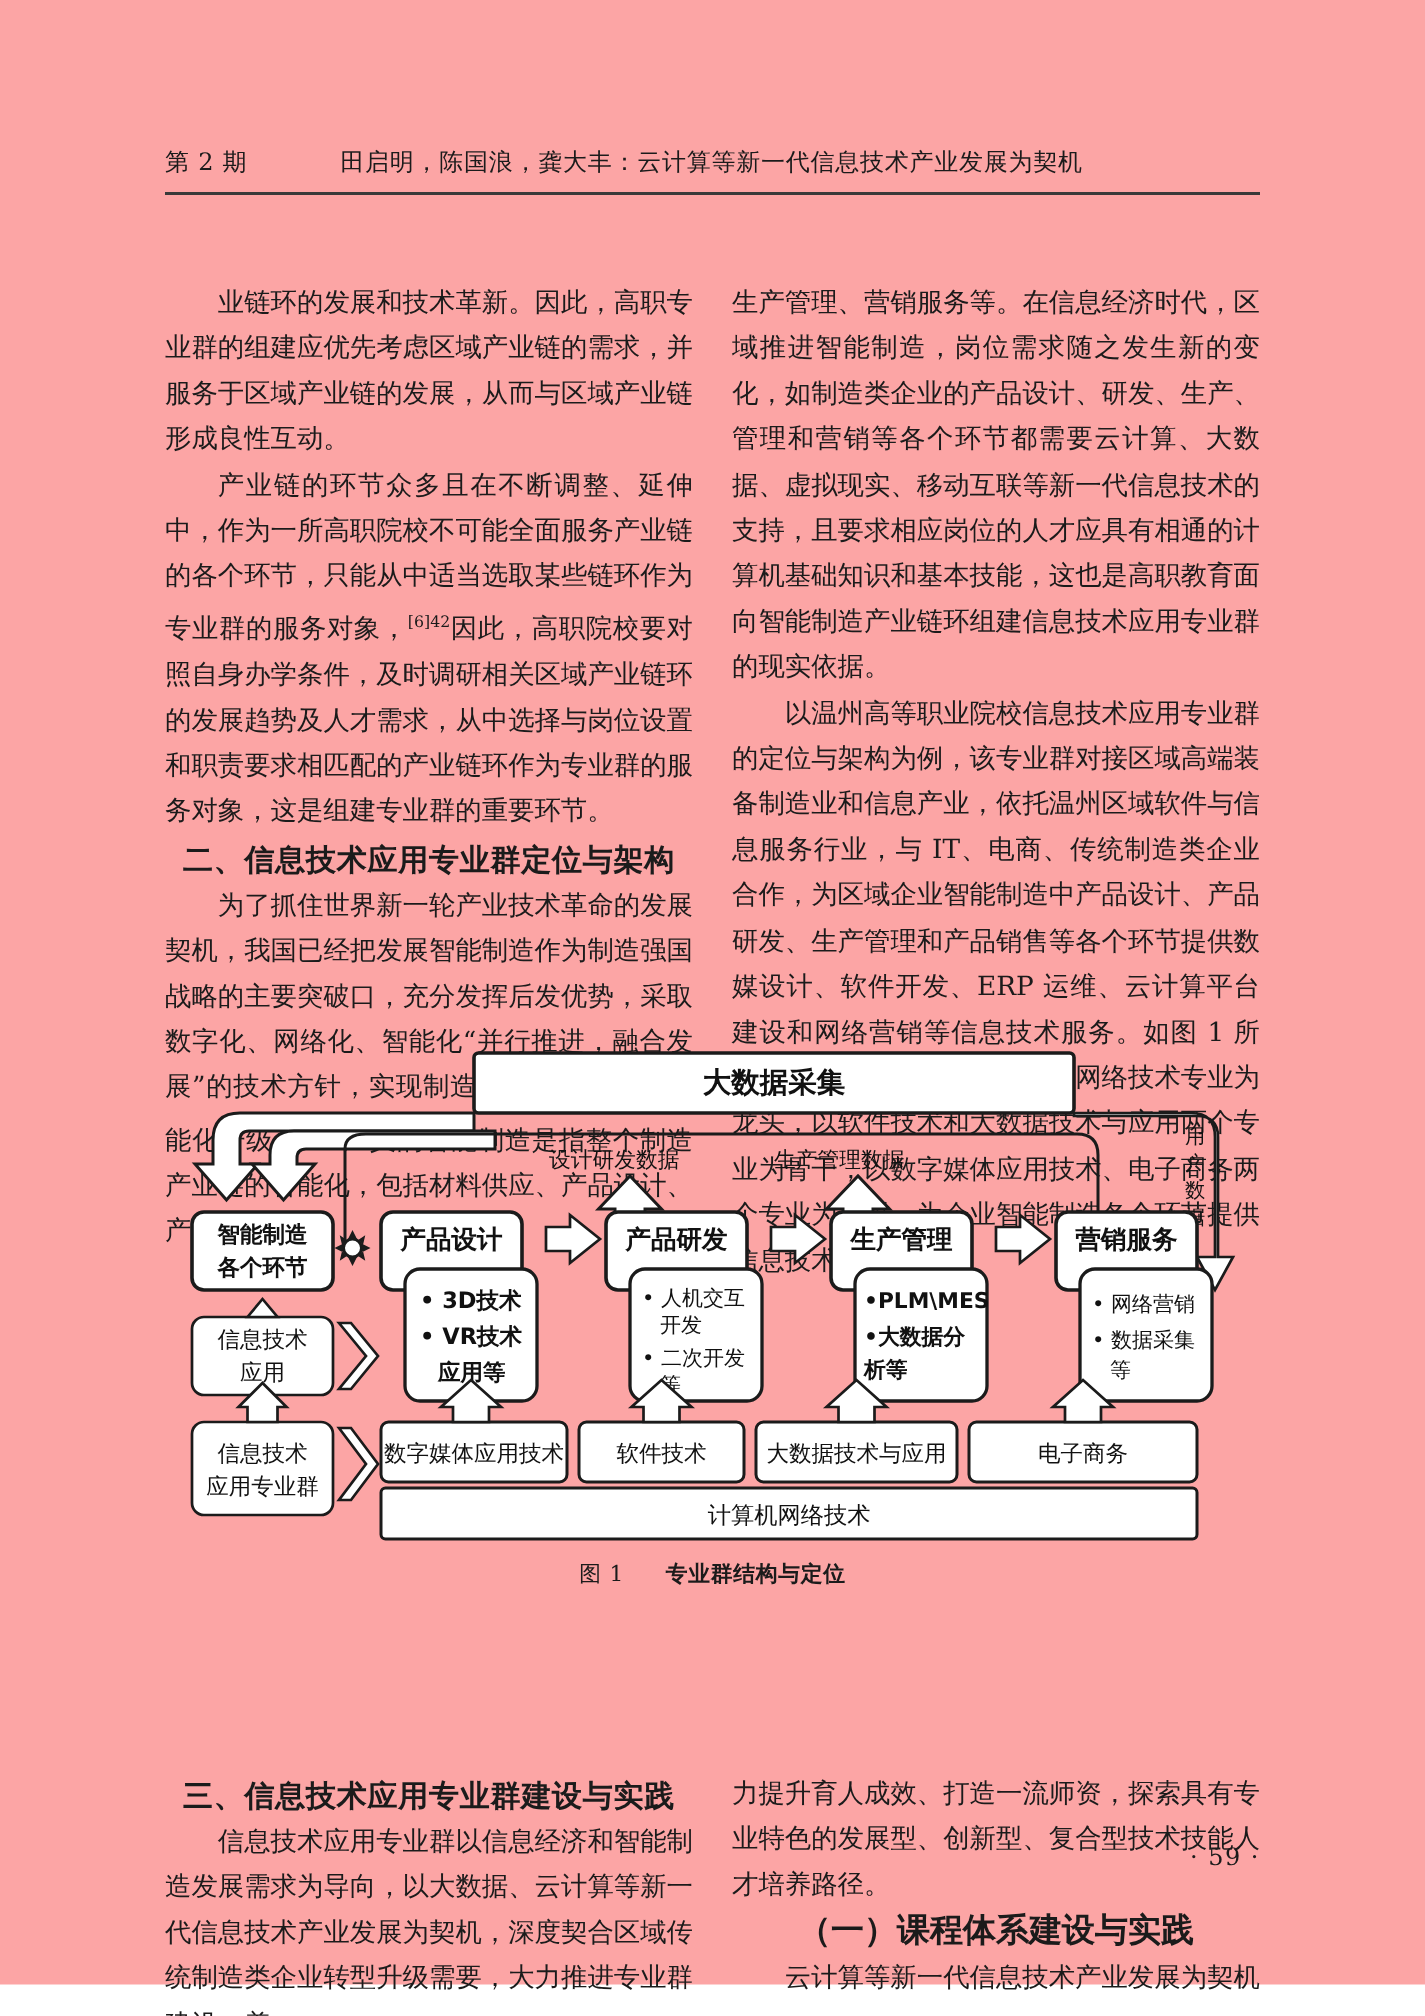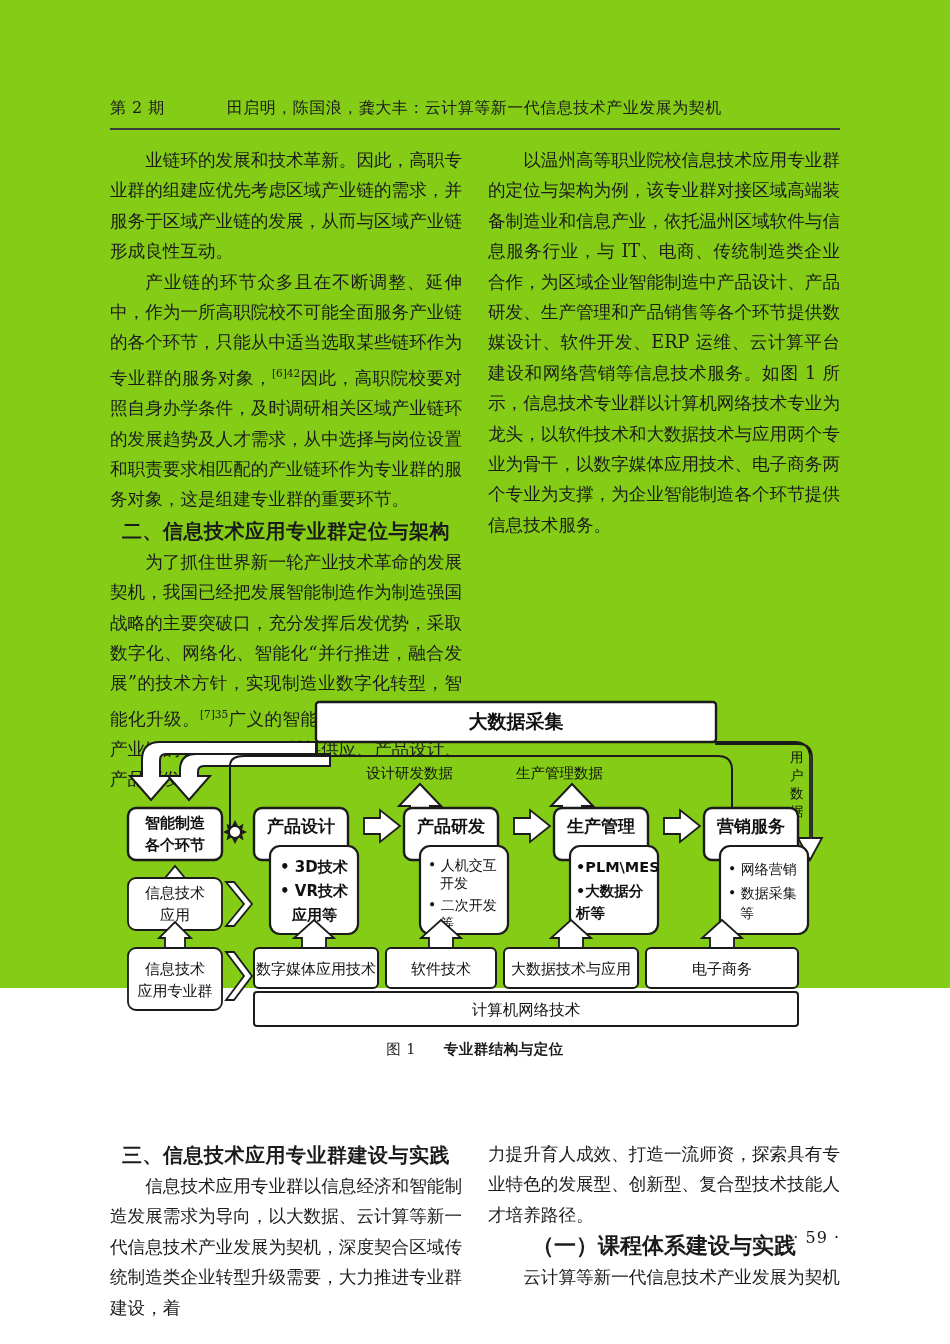--- a/index.html
+++ b/index.html
@@ -4,40 +4,40 @@
 <style>
   html,body{margin:0;padding:0;background:#fff;}
   body{
     width:950px;height:1344px;
     font-family:"DejaVu Serif","Liberation Serif",serif;
     color:#1b1b1b;
     position:relative;
     overflow:hidden;
   }
   .page{
-    position:absolute; left:0; top:0; width:950px; height:988px;
-    background:#84cc16;
+    position:absolute; left:0; top:0; width:950px; height:1323px;
+    background:#fca5a5;
   }
   
   .runhead{
     position:absolute; left:110px; top:98px; width:730px;
     font-size:16px; letter-spacing:.5px;
     display:flex; align-items:baseline;
   }
   .runhead .issue{ margin-right:62px; }
   .runhead .rhtitle{ white-space:nowrap; }
   .rule{
     position:absolute; left:110px; top:128px; width:730px; height:2px;
     background:#3a3a3a;
   }
   
   .col{
     position:absolute; width:352px;
     font-size:17.6px; line-height:30.4px;
-    text-align:justify; text-justify:inter-ideograph;
+    text-align:justify; text-justify:inter-ideograph;margin-top:42px;
   }
   .col.left{ left:110px; }
   .col.right{ left:488px; }
   .colA{ top:145px; }
   .p{ margin:0; text-indent:2em; }
   .p.noind{ text-indent:0; }
   sup{ font-size:10.5px; vertical-align:super; }
   .h2{
     margin:0; text-indent:0; text-align:center;
     font-family:"DejaVu Sans","Liberation Sans",sans-serif;
@@ -84,20 +84,21 @@
   <div class="rule"></div>
 
   <div class="col left colA">
     <p class="p">业链环的发展和技术革新。因此，高职专业群的组建应优先考虑区域产业链的需求，并服务于区域产业链的发展，从而与区域产业链形成良性互动。</p>
     <p class="p"><span>产业链的环节众多且在不断调整、延伸中，作为一所高职院校不可能全面服务产业链的各个环节，只能从中适当选取某些链环作为专业群的服务对象，</span><sup>[6]42</sup><span>因此，高职院校要对照自身办学条件，及时调研相关区域产业链环的发展趋势及人才需求，从中选择与岗位设置和职责要求相匹配的产业链环作为专业群的服务对象，这是组建专业群的重要环节。</span></p>
     <p class="h2">二、信息技术应用专业群定位与架构</p>
     <p class="p"><span>为了抓住世界新一轮产业技术革命的发展契机，我国已经把发展智能制造作为制造强国战略的主要突破口，充分发挥后发优势，采取数字化、网络化、智能化“并行推进，融合发展”的技术方针，实现制造业数字化转型，智能化升级。</span><sup>[7]35</sup><span>广义的智能制造是指整个制造产业链的智能化，包括材料供应、产品设计、产品研发、</span></p>
   </div>
 
   <div class="col right colA">
+    <p class="p noind">生产管理、营销服务等。在信息经济时代，区域推进智能制造，岗位需求随之发生新的变化，如制造类企业的产品设计、研发、生产、管理和营销等各个环节都需要云计算、大数据、虚拟现实、移动互联等新一代信息技术的支持，且要求相应岗位的人才应具有相通的计算机基础知识和基本技能，这也是高职教育面向智能制造产业链环组建信息技术应用专业群的现实依据。</p>
     <p class="p">以温州高等职业院校信息技术应用专业群的定位与架构为例，该专业群对接区域高端装备制造业和信息产业，依托温州区域软件与信息服务行业，与 IT、电商、传统制造类企业合作，为区域企业智能制造中产品设计、产品研发、生产管理和产品销售等各个环节提供数媒设计、软件开发、ERP 运维、云计算平台建设和网络营销等信息技术服务。如图 1 所示，信息技术专业群以计算机网络技术专业为龙头，以软件技术和大数据技术与应用两个专业为骨干，以数字媒体应用技术、电子商务两个专业为支撑，为企业智能制造各个环节提供信息技术服务。</p>
   </div>
 
   <div class="figure">
     <svg width="714" height="330" viewBox="0 0 714 330">
       <defs>
         <marker id="hollowArr" markerWidth="10" markerHeight="10" refX="0" refY="5" orient="auto">
           <path d="M0,0 L10,5 L0,10 Z" fill="#fff" stroke="#1b1b1b" stroke-width="1"></path>
         </marker>
       </defs>

